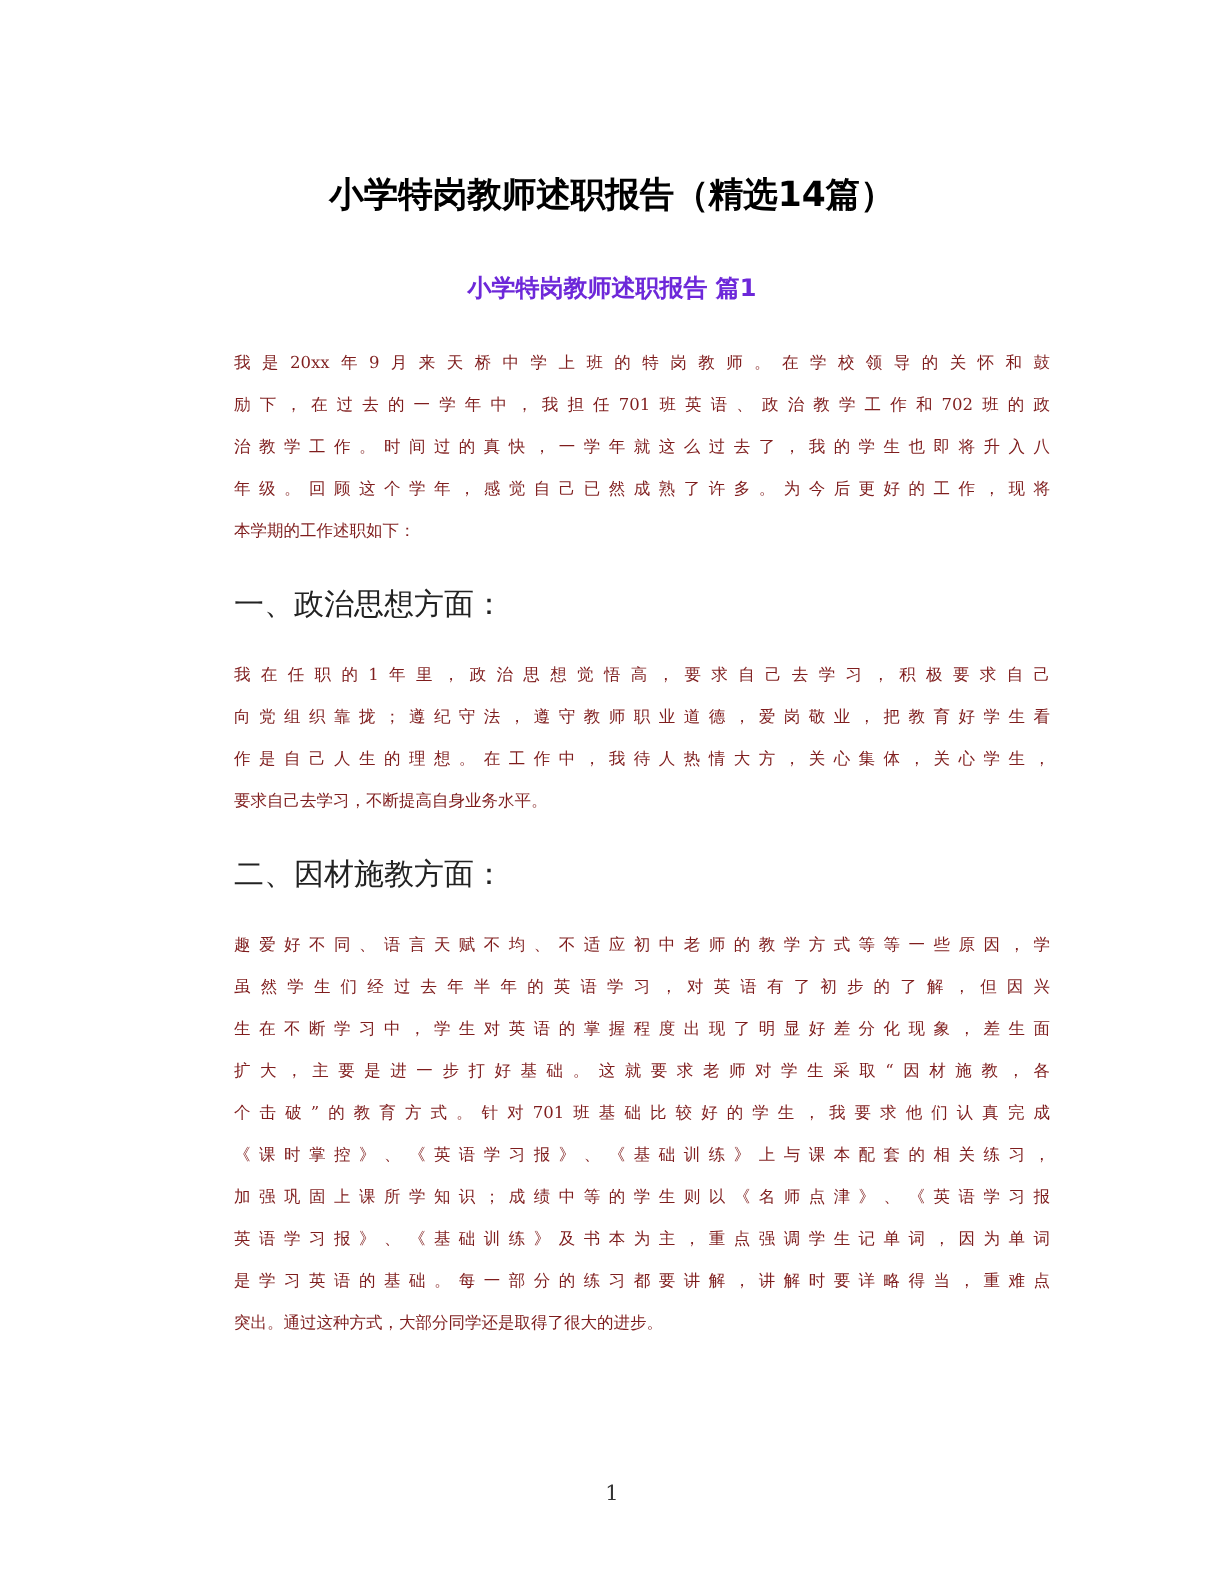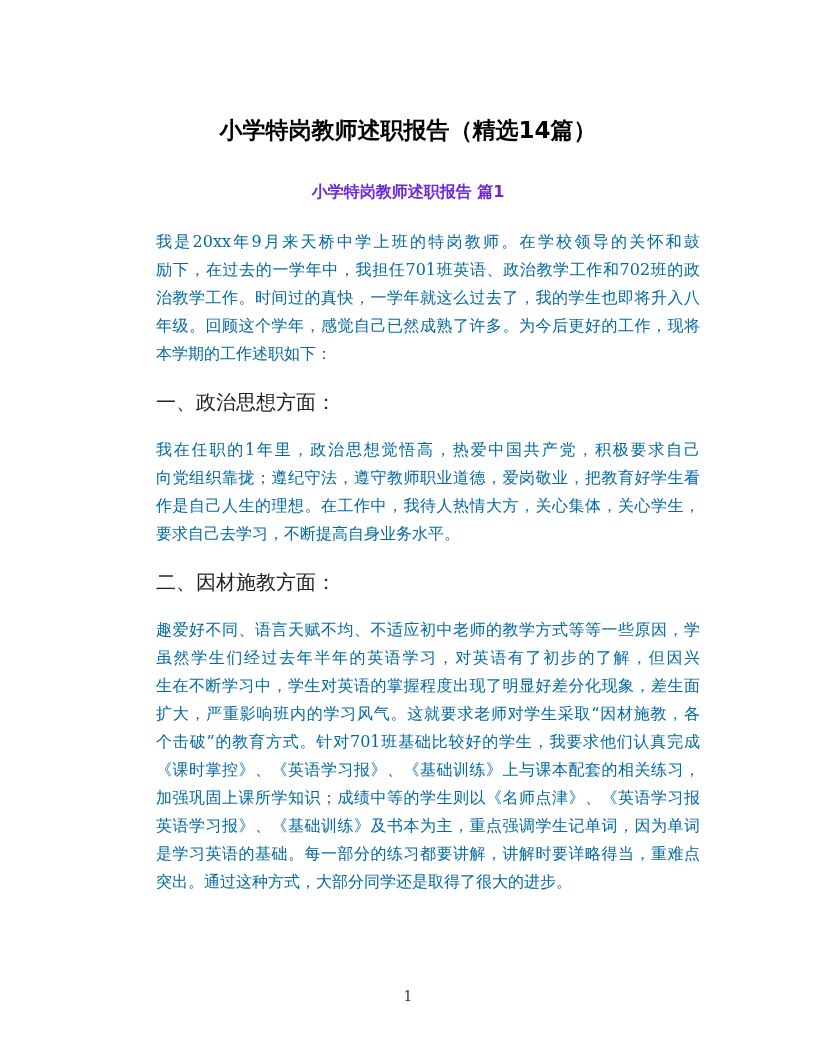--- a/index.html
+++ b/index.html
@@ -6,21 +6,21 @@
     body { width: 816px; height: 1056px; position: relative; overflow: hidden;
            font-family: "DejaVu Serif", "Liberation Serif", serif; color: #111; }
     .page { position: absolute; left: 0; top: 0; width: 816px; height: 1056px; background: #fff; }
     .title { position: absolute; left: 0; width: 816px; top: 113px; text-align: center;
              font-family: "DejaVu Sans", "Liberation Sans", sans-serif; font-weight: bold;
              font-size: 23px; line-height: 34px; color: #000; letter-spacing: 0px; }
     .subtitle { position: absolute; left: 0; width: 816px; top: 180px; text-align: center;
                 font-family: "DejaVu Sans", "Liberation Sans", sans-serif; font-weight: bold;
                 font-size: 16px; line-height: 24px; color: #6d28d9; }
     .body { position: absolute; left: 120px; width: 580px; top: 228px; }
-    .para { font-size: 16px; line-height: 28px; text-indent: 36px; margin: 0; text-align: justify; color: #0369a1; }
+    .para { font-size: 11px; line-height: 28px; text-indent: 36px; margin: 0; text-align: justify; color: #7f1d1d; }
     .line { display: block; white-space: nowrap; height: 28px; text-align: justify; text-align-last: justify; }
     .line.last { text-align-last: left; }
     .line.first { text-indent: 36px; }
     .heading { font-size: 20px; line-height: 28px; padding-left: 36px; margin: 0; color: #222; }
     .gap { height: 20px; }
     .page-num { position: absolute; left: 0; width: 816px; top: 988px; text-align: center;
                 font-size: 14px; color: #333; }
   </style>
 </head>
 <body>
@@ -34,33 +34,33 @@
       <span class="line first">我是20xx年9月来天桥中学上班的特岗教师。在学校领导的关怀和鼓</span>
       <span class="line">励下，在过去的一学年中，我担任701班英语、政治教学工作和702班的政</span>
       <span class="line">治教学工作。时间过的真快，一学年就这么过去了，我的学生也即将升入八</span>
       <span class="line">年级。回顾这个学年，感觉自己已然成熟了许多。为今后更好的工作，现将</span>
       <span class="line last">本学期的工作述职如下：</span>
     </div>
     <div class="gap"></div>
     <div class="heading">一、政治思想方面：</div>
     <div class="gap"></div>
     <div class="para">
-      <span class="line first">我在任职的1年里，政治思想觉悟高，热爱中国共产党，积极要求自己</span>
+      <span class="line first">我在任职的1年里，政治思想觉悟高，要求自己去学习，积极要求自己</span>
       <span class="line">向党组织靠拢；遵纪守法，遵守教师职业道德，爱岗敬业，把教育好学生看</span>
       <span class="line">作是自己人生的理想。在工作中，我待人热情大方，关心集体，关心学生，</span>
       <span class="line last">要求自己去学习，不断提高自身业务水平。</span>
     </div>
     <div class="gap"></div>
     <div class="heading">二、因材施教方面：</div>
     <div class="gap"></div>
     <div class="para">
       <span class="line">趣爱好不同、语言天赋不均、不适应初中老师的教学方式等等一些原因，学</span>
       <span class="line first">虽然学生们经过去年半年的英语学习，对英语有了初步的了解，但因兴</span>
       <span class="line">生在不断学习中，学生对英语的掌握程度出现了明显好差分化现象，差生面</span>
-      <span class="line">扩大，严重影响班内的学习风气。这就要求老师对学生采取“因材施教，各</span>
+      <span class="line">扩大，主要是进一步打好基础。这就要求老师对学生采取“因材施教，各</span>
       <span class="line">个击破”的教育方式。针对701班基础比较好的学生，我要求他们认真完成</span>
       <span class="line">《课时掌控》、《英语学习报》、《基础训练》上与课本配套的相关练习，</span>
       <span class="line">加强巩固上课所学知识；成绩中等的学生则以《名师点津》、《英语学习报</span>
       <span class="line">英语学习报》、《基础训练》及书本为主，重点强调学生记单词，因为单词</span>
       <span class="line">是学习英语的基础。每一部分的练习都要讲解，讲解时要详略得当，重难点</span>
       <span class="line last">突出。通过这种方式，大部分同学还是取得了很大的进步。</span>
     </div>
     <div class="gap"></div>
   </div>
 

